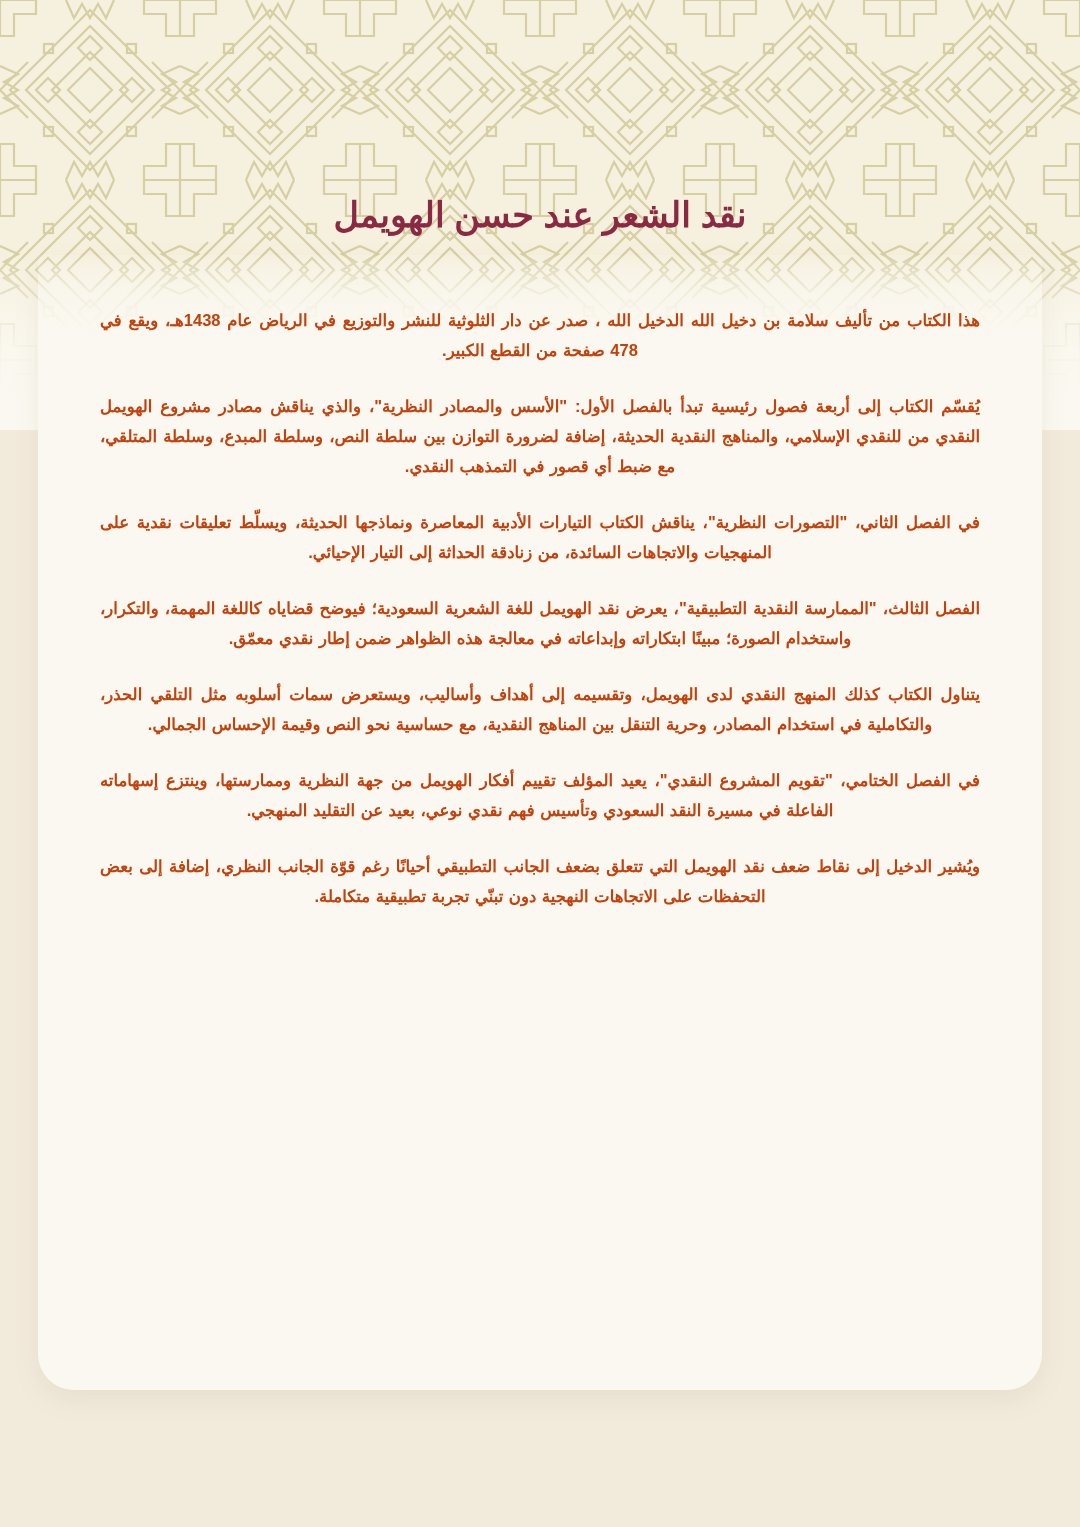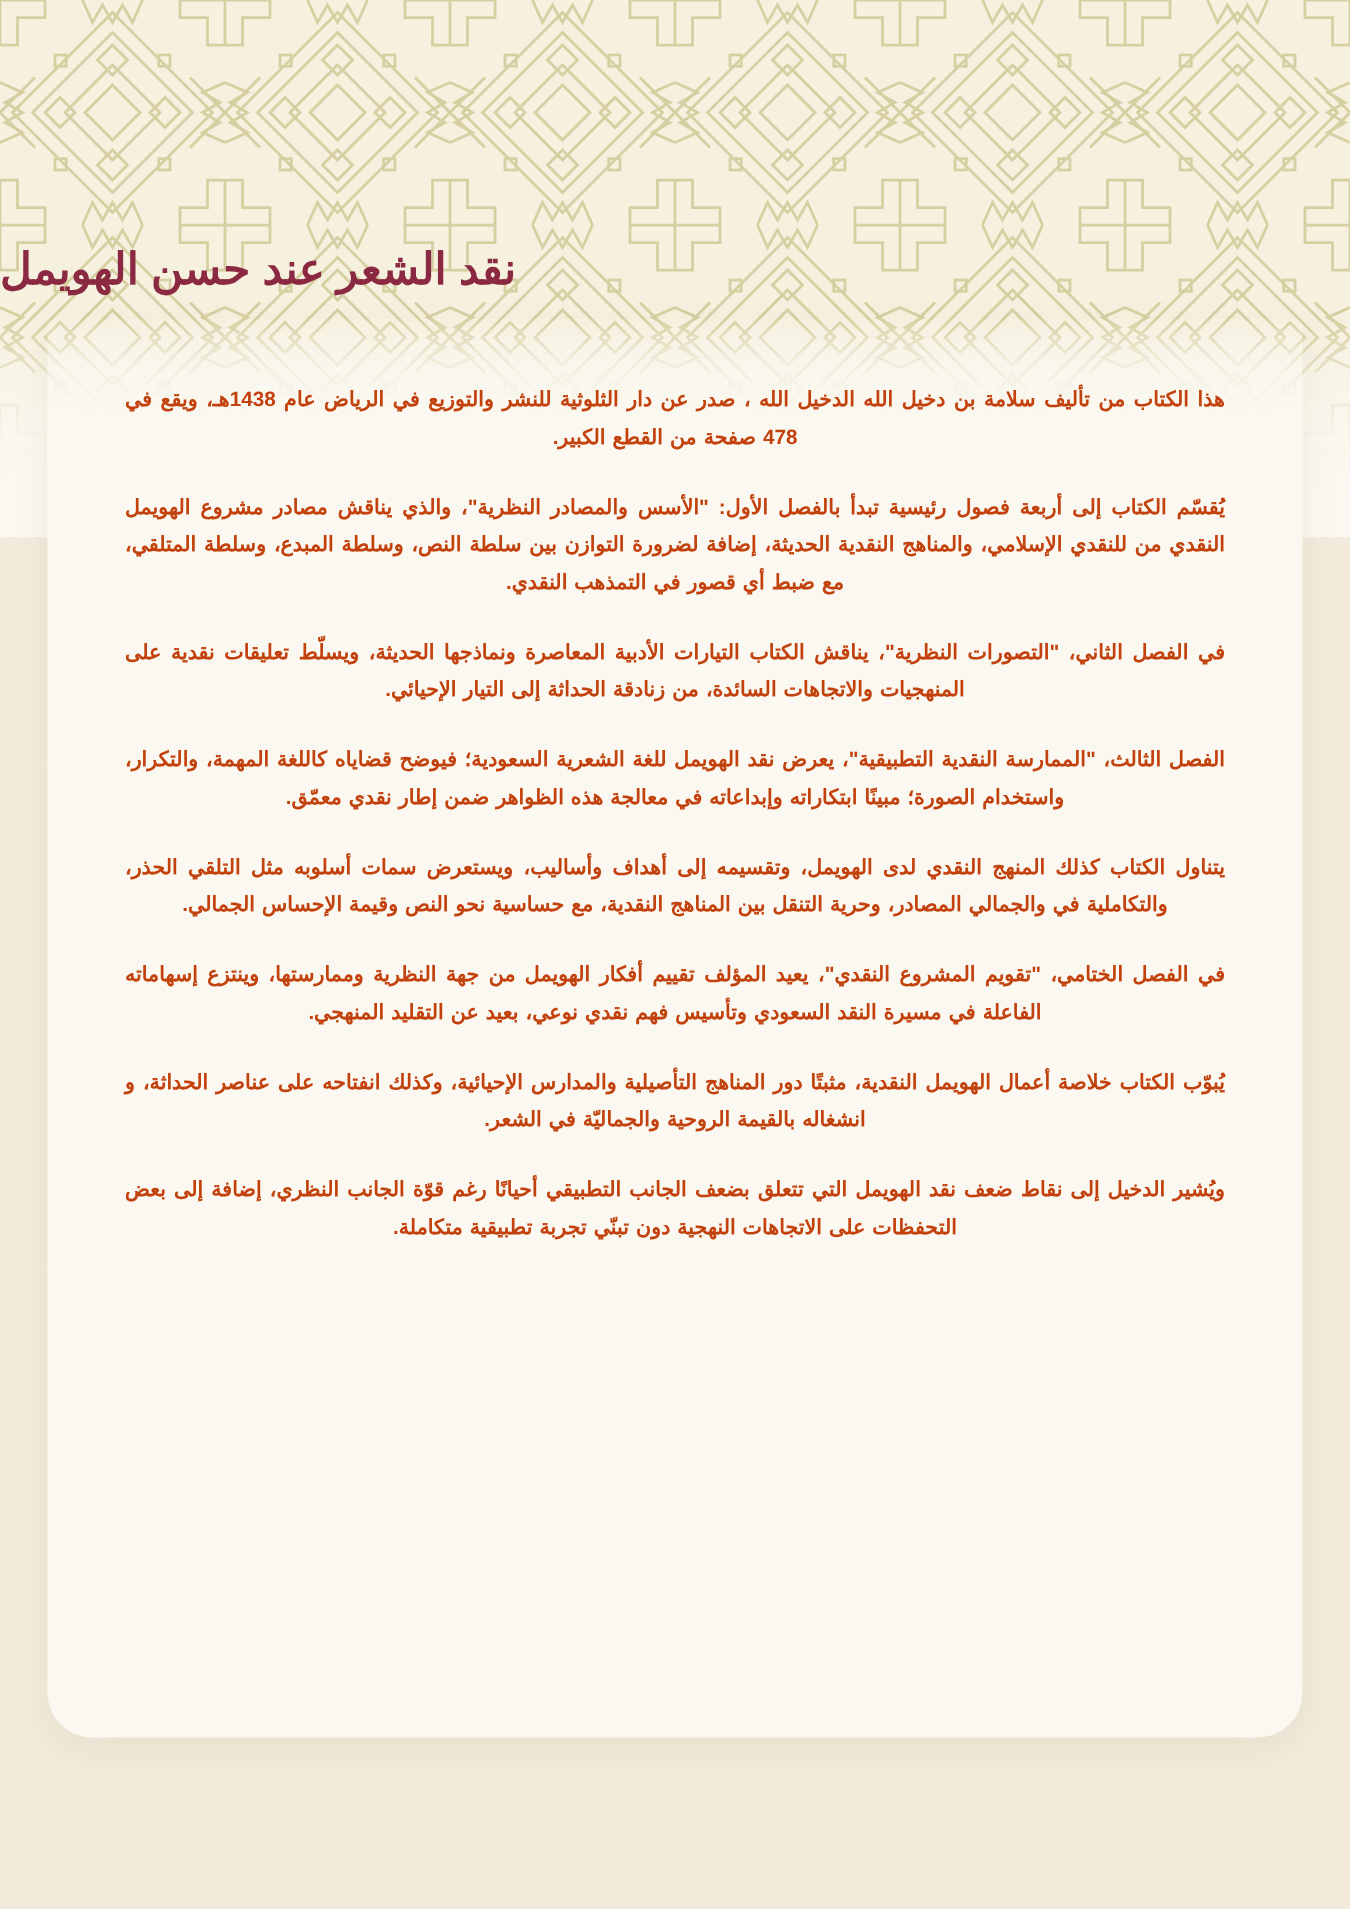--- a/index.html
+++ b/index.html
@@ -57,21 +57,21 @@
         #FAF8F0 100%);
     border-radius:0 0 36px 36px;
     box-shadow:0 10px 26px rgba(150,135,100,0.10);
   }
 
   
   #doc-title {
     position:absolute;
     top:195px; left:0;
     width:1080px;
-    text-align:left;
+    text-align:center;
     font-size:35px;
     font-weight:bold;
     color:#8B2942;
     letter-spacing:0px;
     z-index:5;
     direction:rtl;
   }
 
   
   #body-text {
@@ -145,17 +145,16 @@
 
 <div id="content-card"></div>
 
 <h1 id="doc-title">نقد الشعر عند حسن الهويمل</h1>
 
 <div id="body-text">
   <p class="para">هذا الكتاب من تأليف سلامة بن دخيل الله الدخيل الله ، صدر عن دار الثلوثية للنشر والتوزيع في الرياض عام 1438هـ، ويقع في 478 صفحة من القطع الكبير.</p>
   <p class="para">يُقسّم الكتاب إلى أربعة فصول رئيسية تبدأ بالفصل الأول: "الأسس والمصادر النظرية"، والذي يناقش مصادر مشروع الهويمل النقدي من للنقدي الإسلامي، والمناهج النقدية الحديثة، إضافة لضرورة التوازن بين سلطة النص، وسلطة المبدع، وسلطة المتلقي، مع ضبط أي قصور في التمذهب النقدي.</p>
   <p class="para">في الفصل الثاني، "التصورات النظرية"، يناقش الكتاب التيارات الأدبية المعاصرة ونماذجها الحديثة، ويسلّط تعليقات نقدية على المنهجيات والاتجاهات السائدة، من زنادقة الحداثة إلى التيار الإحيائي.</p>
   <p class="para">الفصل الثالث، "الممارسة النقدية التطبيقية"، يعرض نقد الهويمل للغة الشعرية السعودية؛ فيوضح قضاياه كاللغة المهمة، والتكرار، واستخدام الصورة؛ مبينًا ابتكاراته وإبداعاته في معالجة هذه الظواهر ضمن إطار نقدي معمّق.</p>
-  <p class="para">يتناول الكتاب كذلك المنهج النقدي لدى الهويمل، وتقسيمه إلى أهداف وأساليب، ويستعرض سمات أسلوبه مثل التلقي الحذر، والتكاملية في والجمالي المصادر، وحرية التنقل بين المناهج النقدية، مع حساسية نحو النص وقيمة الإحساس الجمالي.</p>
+  <p class="para">يتناول الكتاب كذلك المنهج النقدي لدى الهويمل، وتقسيمه إلى أهداف وأساليب، ويستعرض سمات أسلوبه مثل التلقي الحذر، والتكاملية في استخدام المصادر، وحرية التنقل بين المناهج النقدية، مع حساسية نحو النص وقيمة الإحساس الجمالي.</p>
   <p class="para">في الفصل الختامي، "تقويم المشروع النقدي"، يعيد المؤلف تقييم أفكار الهويمل من جهة النظرية وممارستها، وينتزع إسهاماته الفاعلة في مسيرة النقد السعودي وتأسيس فهم نقدي نوعي، بعيد عن التقليد المنهجي.</p>
-  <p class="para">يُبوّب الكتاب خلاصة أعمال الهويمل النقدية، مثبتًا دور المناهج التأصيلية والمدارس الإحيائية، وكذلك انفتاحه على عناصر الحداثة، و انشغاله بالقيمة الروحية والجماليّة في الشعر.</p>
   <p class="para">ويُشير الدخيل إلى نقاط ضعف نقد الهويمل التي تتعلق بضعف الجانب التطبيقي أحيانًا رغم قوّة الجانب النظري، إضافة إلى بعض التحفظات على الاتجاهات النهجية دون تبنّي تجربة تطبيقية متكاملة.</p>
 </div>
 
 </body></html>

